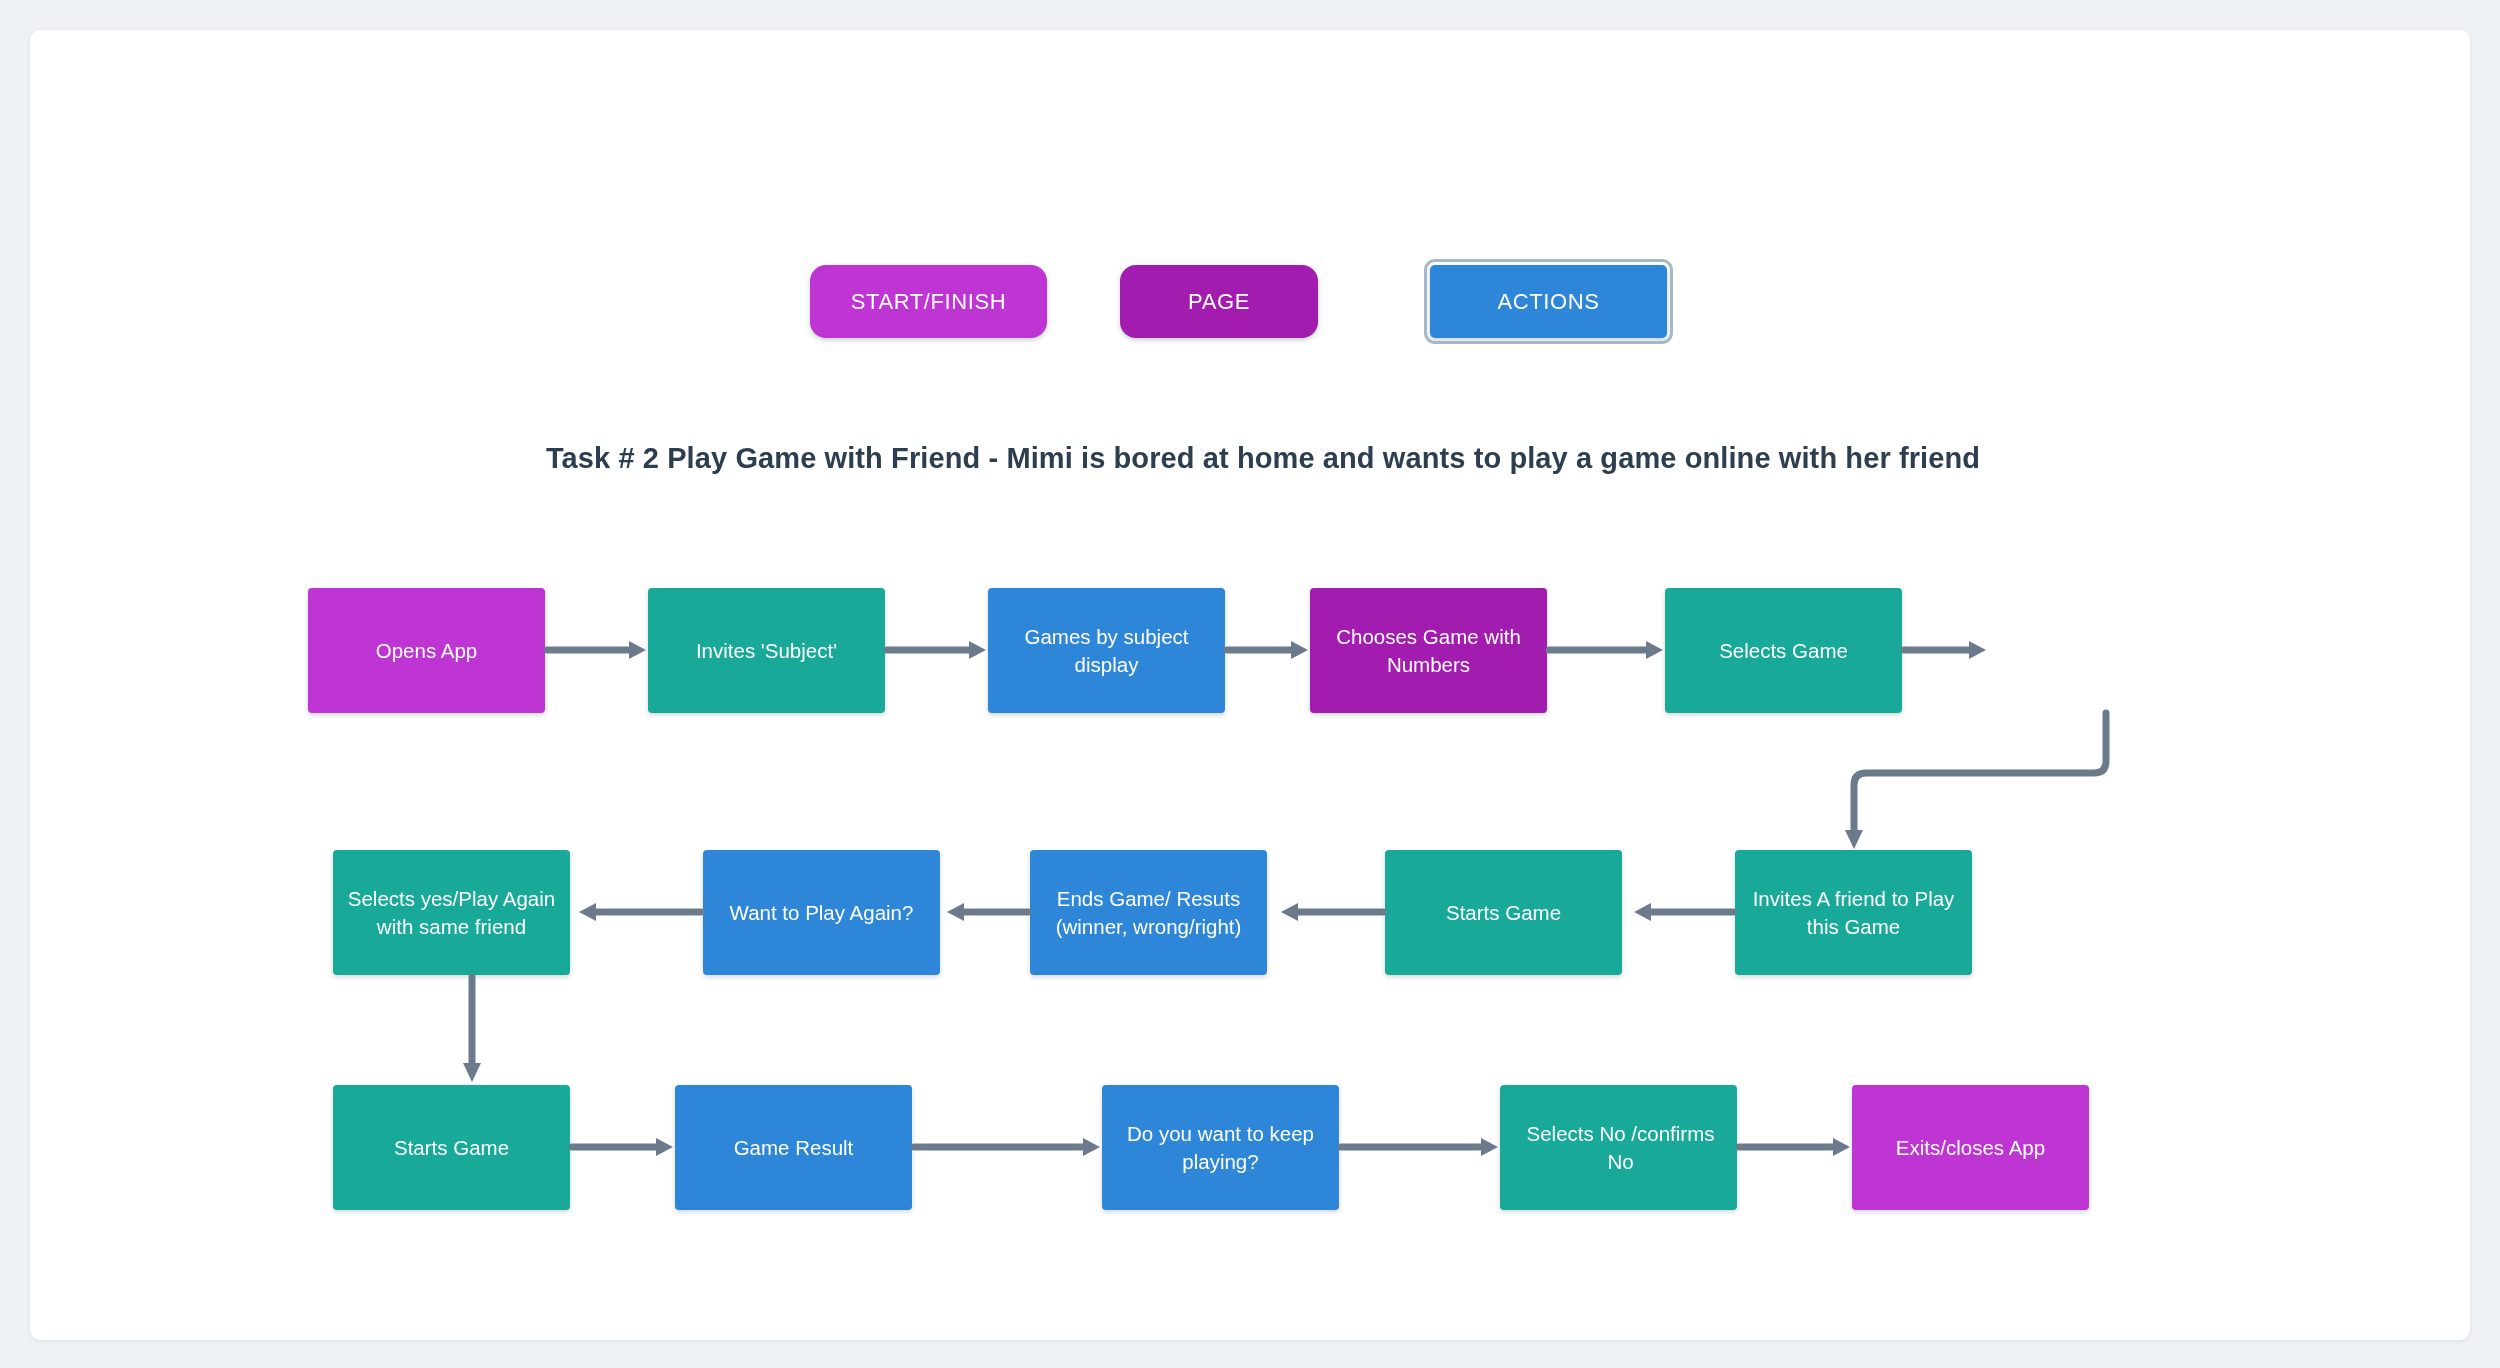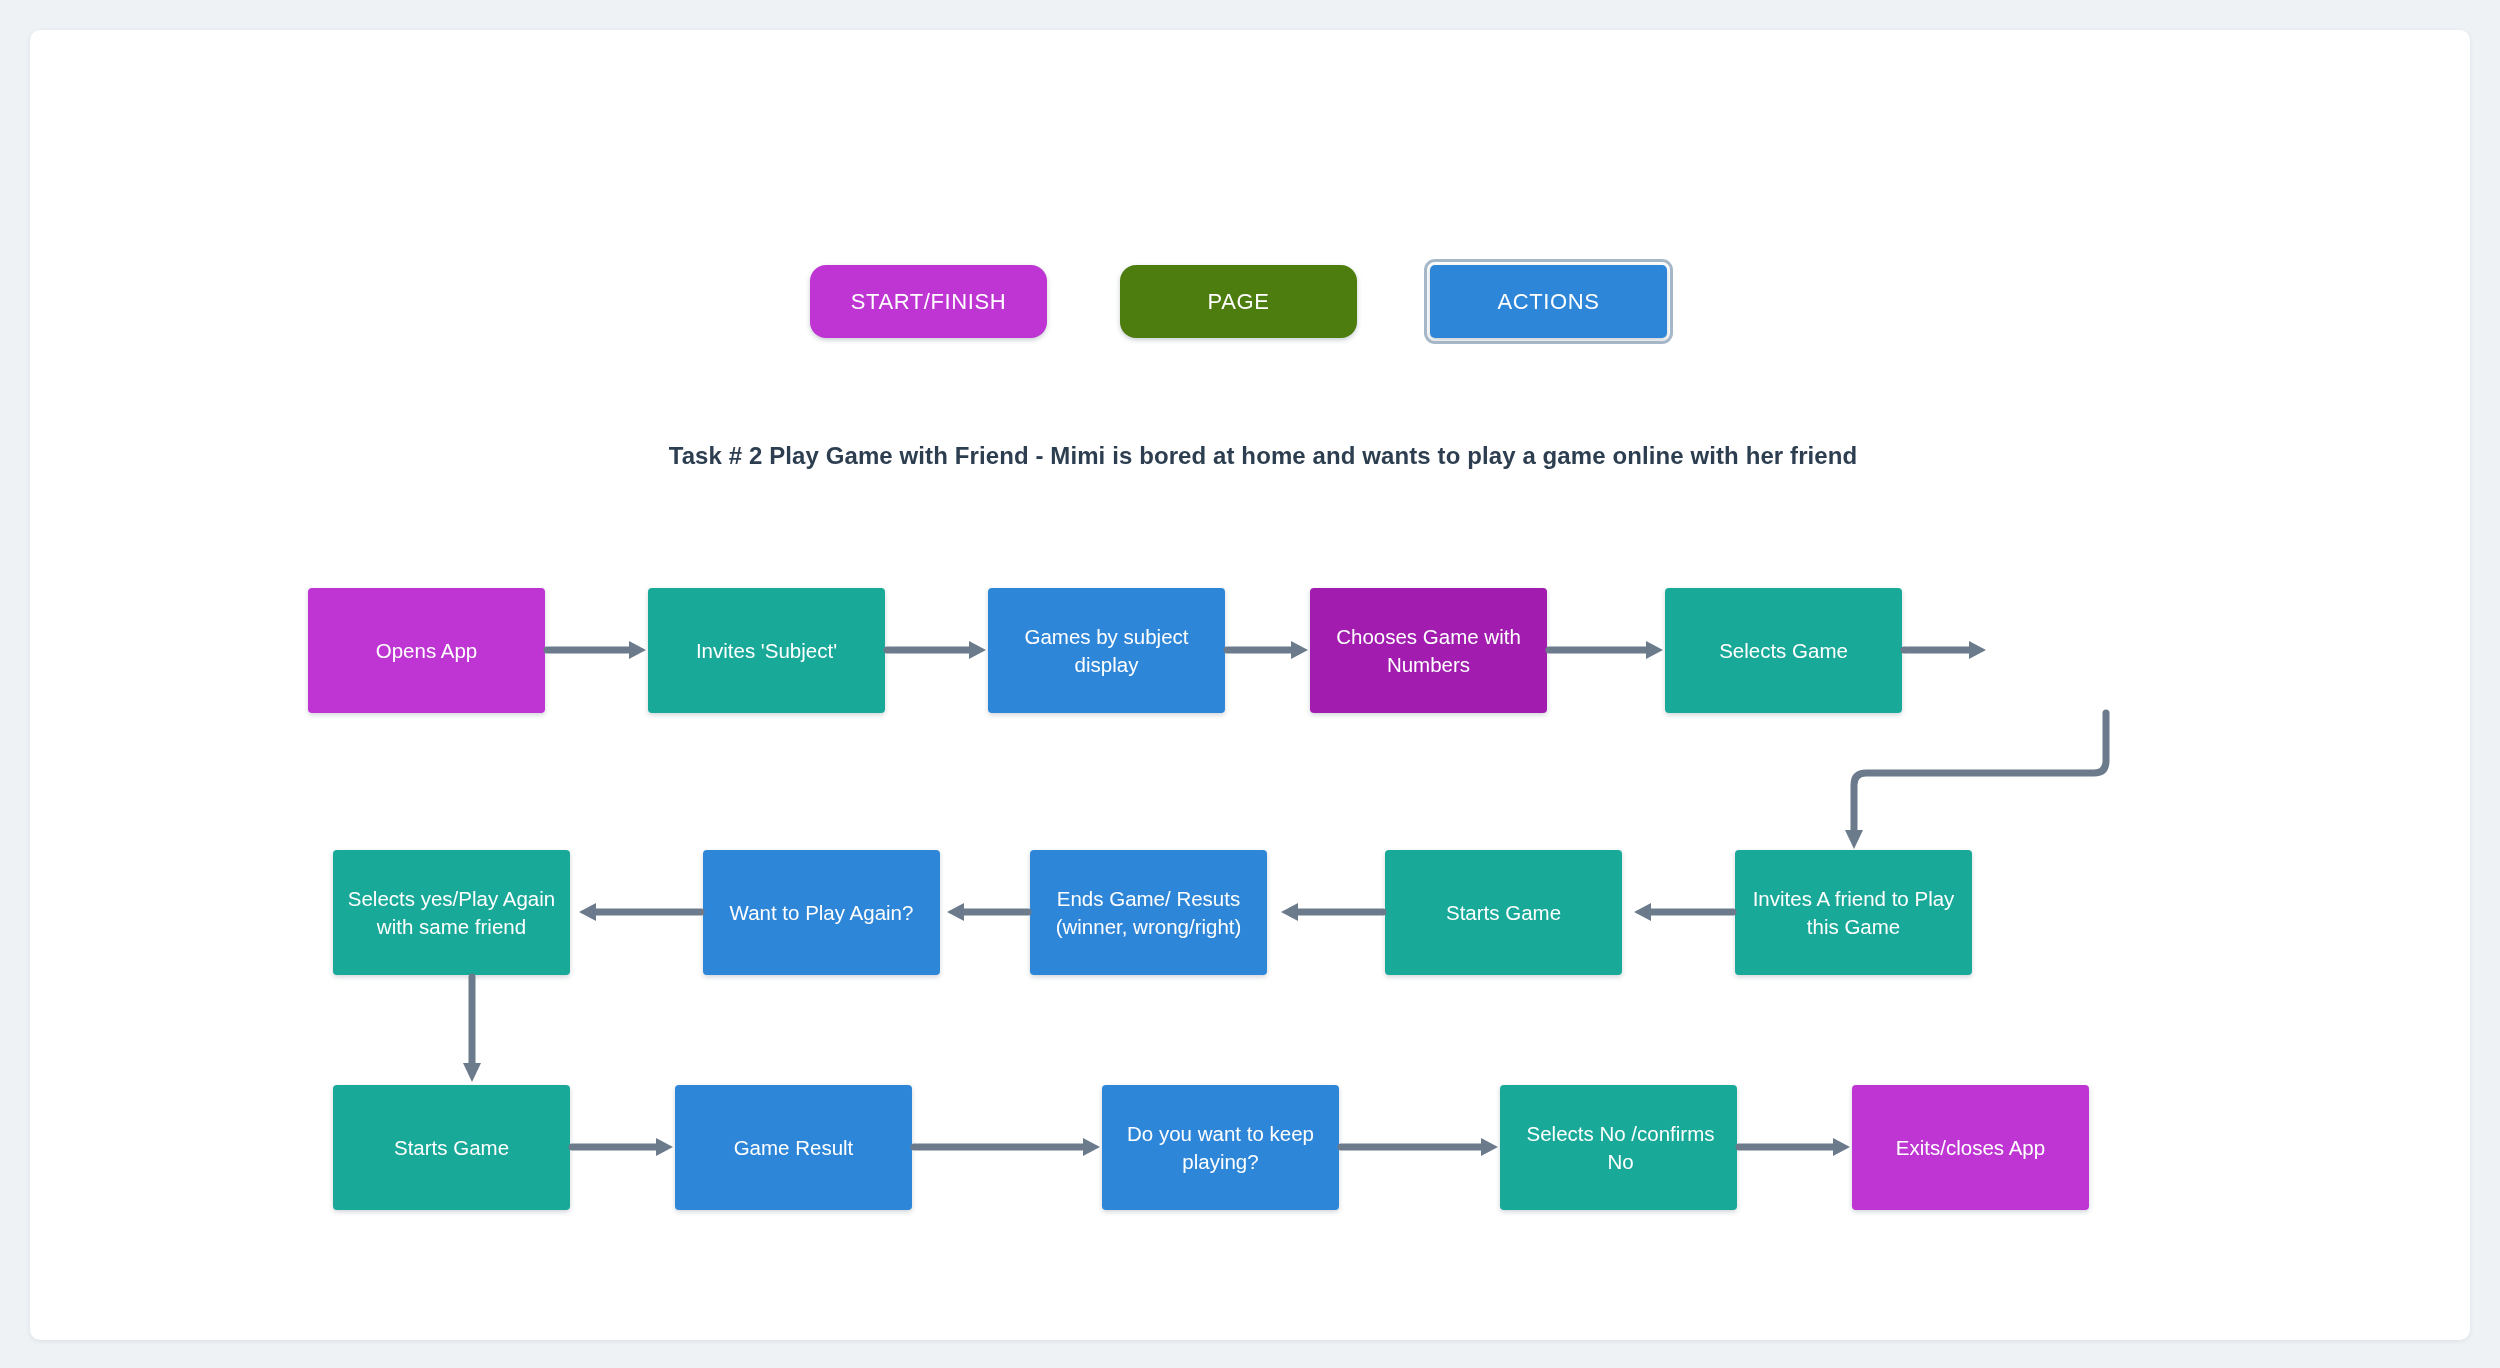--- a/index.html
+++ b/index.html
@@ -43,21 +43,21 @@
     border-radius: 5px;
   }
 
   
   #flow-title {
     position: absolute;
     left: 0;
     top: 412px;
     width: 2440px;
     text-align: center;
-    font-size: 24px;
+    font-size: 29px;
     font-weight: bold;
     color: #2c3e50;
     letter-spacing: 0.1px;
     padding-left: 26px;
   }
 
   
   .node {
     position: absolute;
     display: flex;
@@ -79,21 +79,21 @@
 </style>
 </head>
 <body>
 
 <div id="canvas">
 
   <div class="legend-box" style="left:780px; top:235px; width:237px; height:73px; background:#bf35d4;">
     <span>START/FINISH</span>
   </div>
 
-  <div class="legend-box" style="left:1090px; top:235px; width:237px; height:73px; background:#4d7c0f;">
+  <div class="legend-box" style="left:1090px; top:235px; width:198px; height:73px; background:#a21caf;">
     <span>PAGE</span>
   </div>
 
   <div class="legend-box selected" style="left:1400px; top:235px; width:237px; height:73px; background:#2e86d8;">
     <span>ACTIONS</span>
   </div>
 
   <div id="flow-title">Task # 2 Play Game with Friend - Mimi is bored at home and wants to play a game online with her friend</div>
 
   <div class="node" style="left:278px; top:558px; width:237px; height:125px; background:#bf35d4;">

